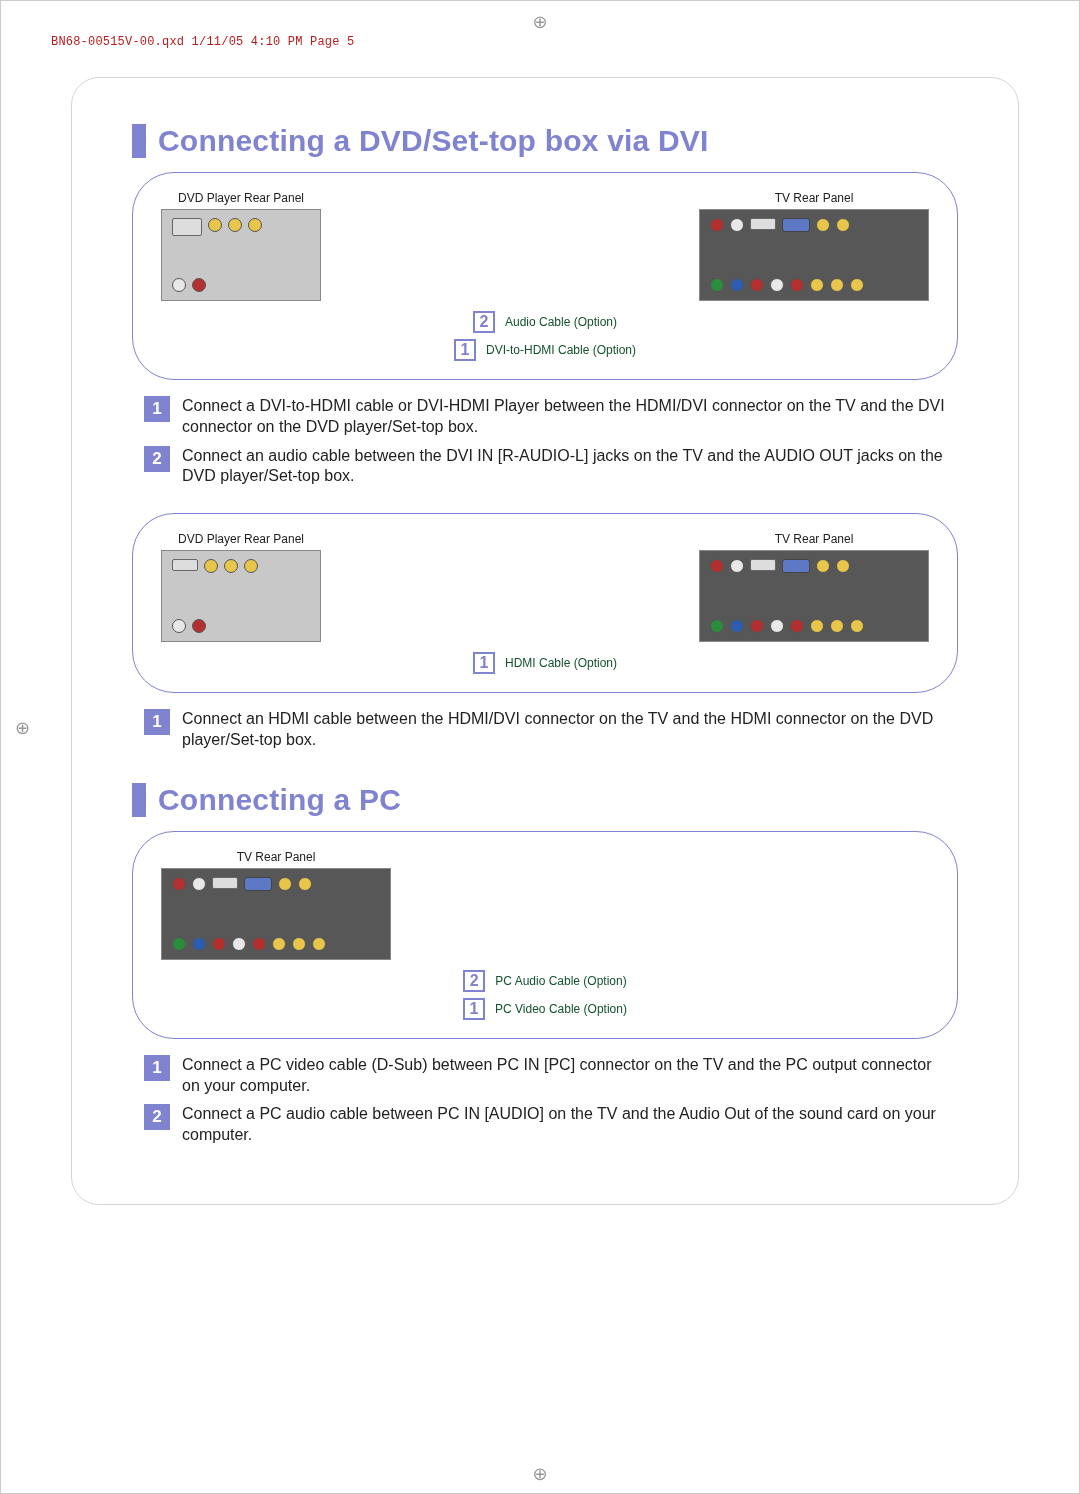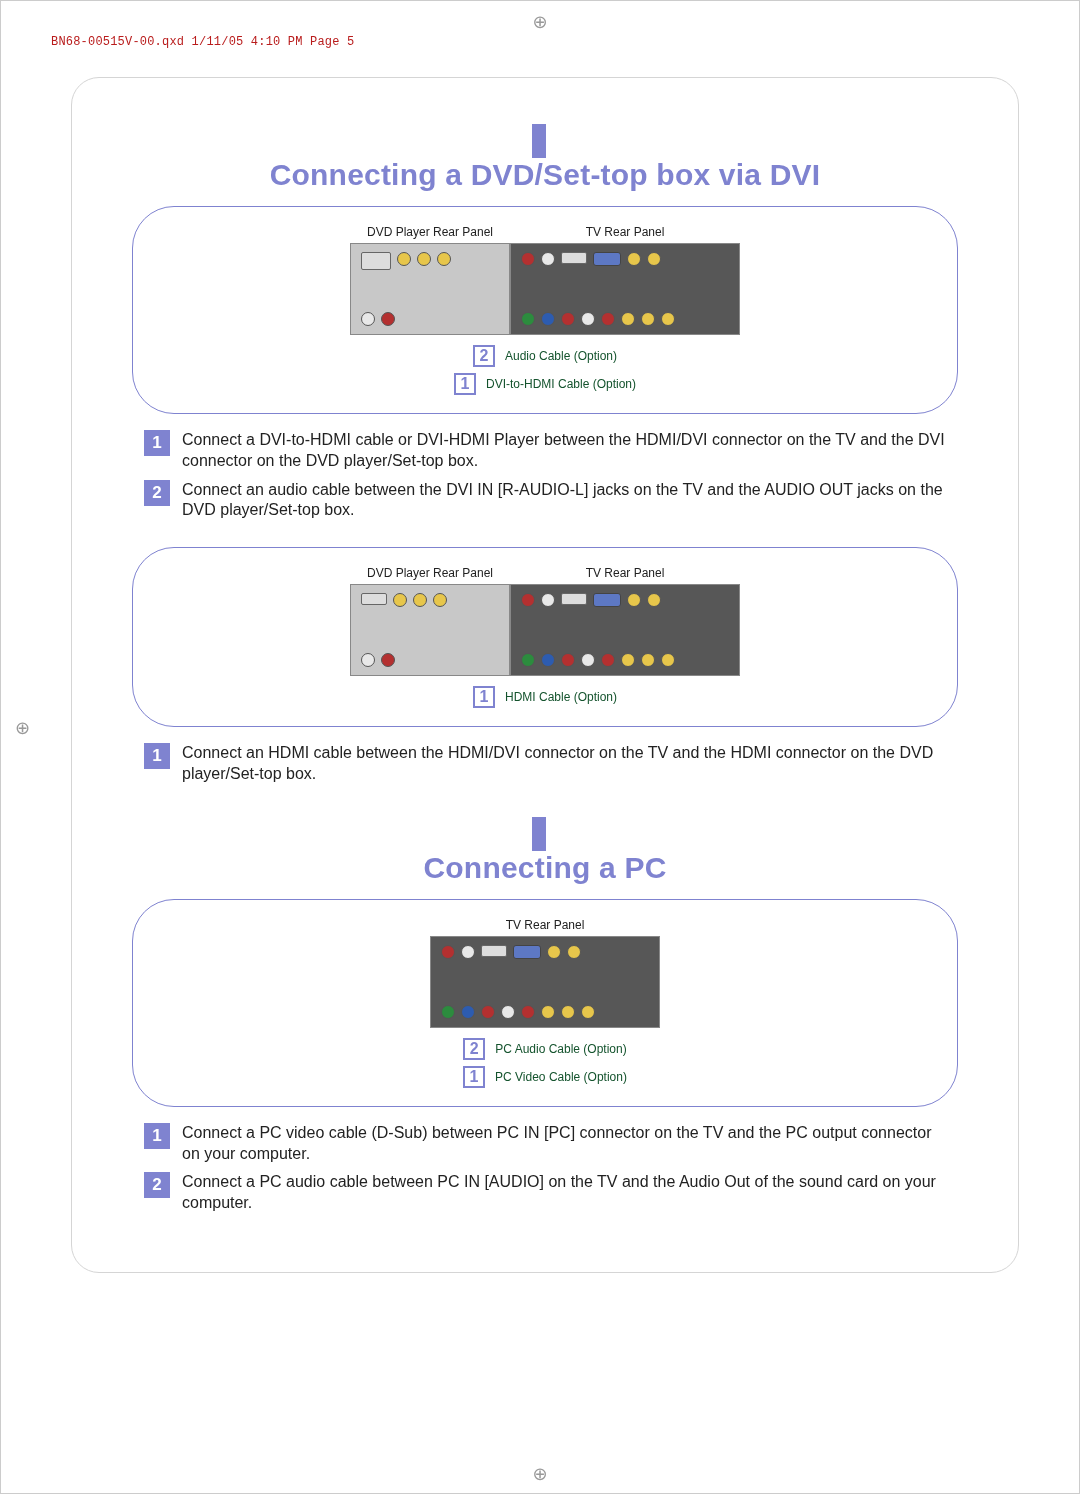--- a/index.html
+++ b/index.html
@@ -46,21 +46,20 @@
     background: #fff;
     border: 1px solid #d5d5d5;
     border-radius: 28px;
     padding: 40px 60px 50px 60px;
     margin: 0 20px;
   }
   .heading-row {
     display: flex;
     align-items: center;
     margin: 6px 0 14px 0;
-    flex-direction: column;
   }
   .heading-bar {
     width: 14px;
     height: 34px;
     background: #7f83d0;
     margin-right: 12px;
   }
   .heading-text {
     font-size: 30px;
     font-weight: bold;
@@ -69,21 +68,21 @@
   }
   .diagram-frame {
     border: 1px solid #7f83d0;
     border-radius: 42px;
     padding: 14px 28px 18px 28px;
     position: relative;
     margin-bottom: 16px;
   }
   .diagram-inner {
     display: flex;
-    justify-content: center;
+    justify-content: space-between;
     align-items: flex-start;
     padding-top: 4px;
   }
   .panel-col { text-align: center; }
   .panel-label {
     font-size: 12px;
     margin-bottom: 4px;
     color:#222;
   }
   .panel-box {

